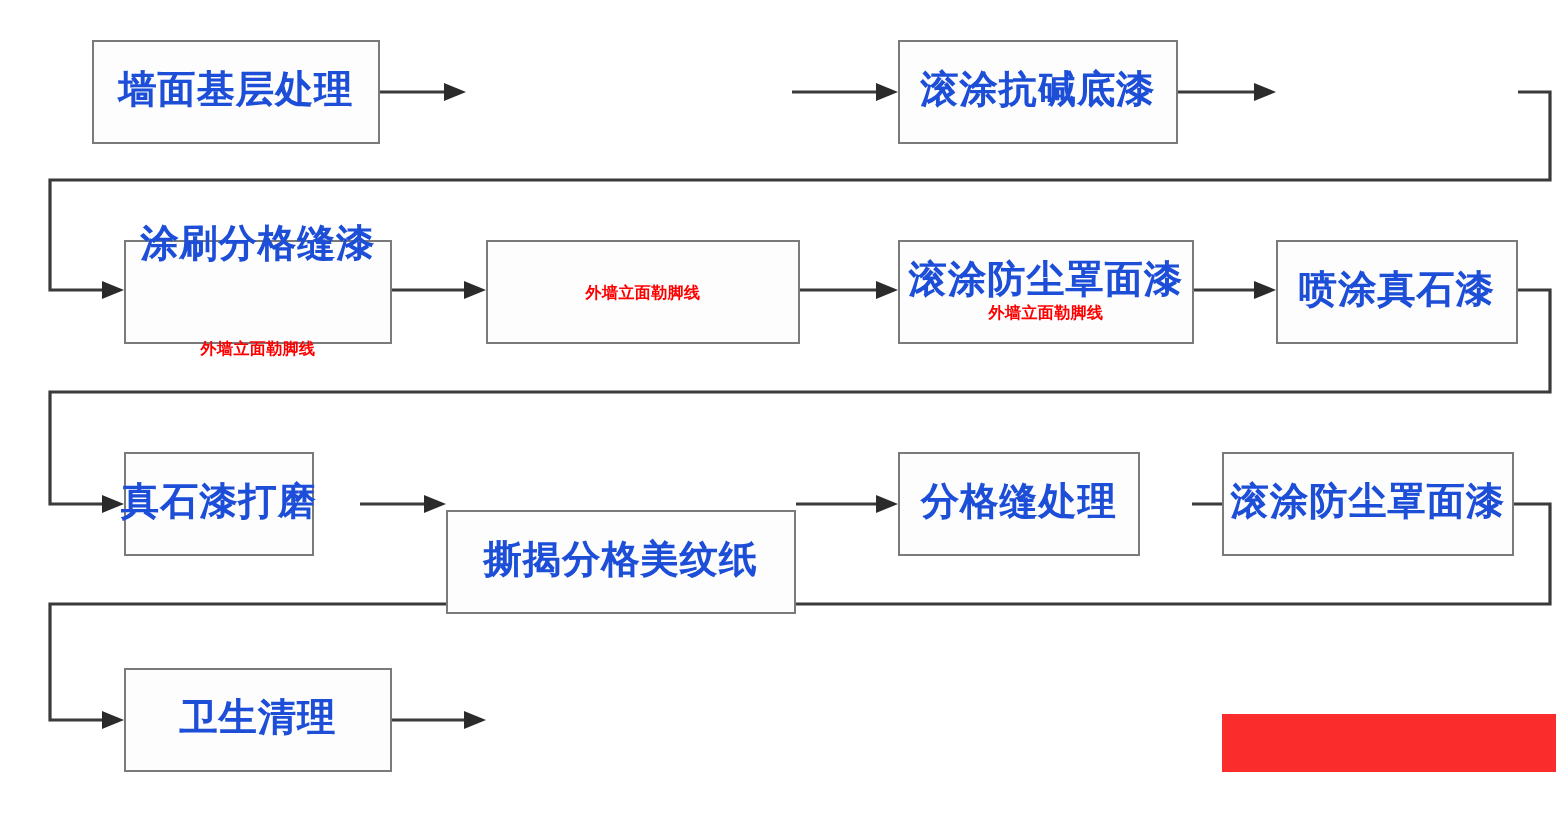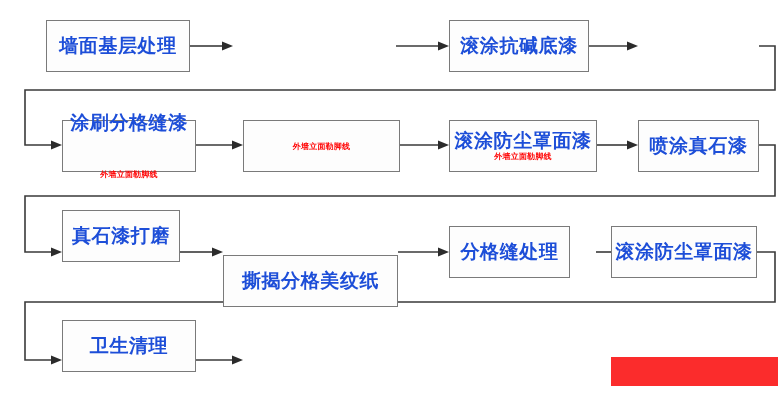--- a/index.html
+++ b/index.html
@@ -178,41 +178,41 @@
   <div class="node" style="left:449px; top:120px; width:148px; height:52px;">
     <span class="node-label">滚涂防尘罩面漆</span>
     <span class="node-sublabel">外墙立面勒脚线</span>
   </div>
 
   <div class="node" style="left:638px; top:120px; width:121px; height:52px;align-items:center;">
     <span class="node-label">喷涂真石漆</span>
 
   </div>
 
-  <div class="node" style="left:62px; top:210px; width:118px; height:52px;text-align:center;">
+  <div class="node" style="left:62px; top:226px; width:95px; height:52px;text-align:center;">
     <span class="node-label">真石漆打磨</span>
 
   </div>
 
   <div class="node" style="left:223px; top:226px; width:175px; height:52px;margin-top:29px;">
     <span class="node-label">撕揭分格美纹纸</span>
 
   </div>
 
   <div class="node" style="left:611px; top:226px; width:146px; height:52px;">
     <span class="node-label">滚涂防尘罩面漆</span>
 
   </div>
 
   <div class="node" style="left:449px; top:226px; width:121px; height:52px;">
     <span class="node-label">分格缝处理</span>
 
   </div>
 
-  <div class="node" style="left:62px; top:320px; width:134px; height:52px;">
+  <div class="node" style="left:62px; top:334px; width:134px; height:52px;">
     <span class="node-label">卫生清理</span>
 
   </div>
 
 
   <div id="watermark" style="left:611px; top:357px; width:167px; height:29px;">
     <span class="watermark-line"></span>
     <span class="watermark-line"></span>
   </div>
 

